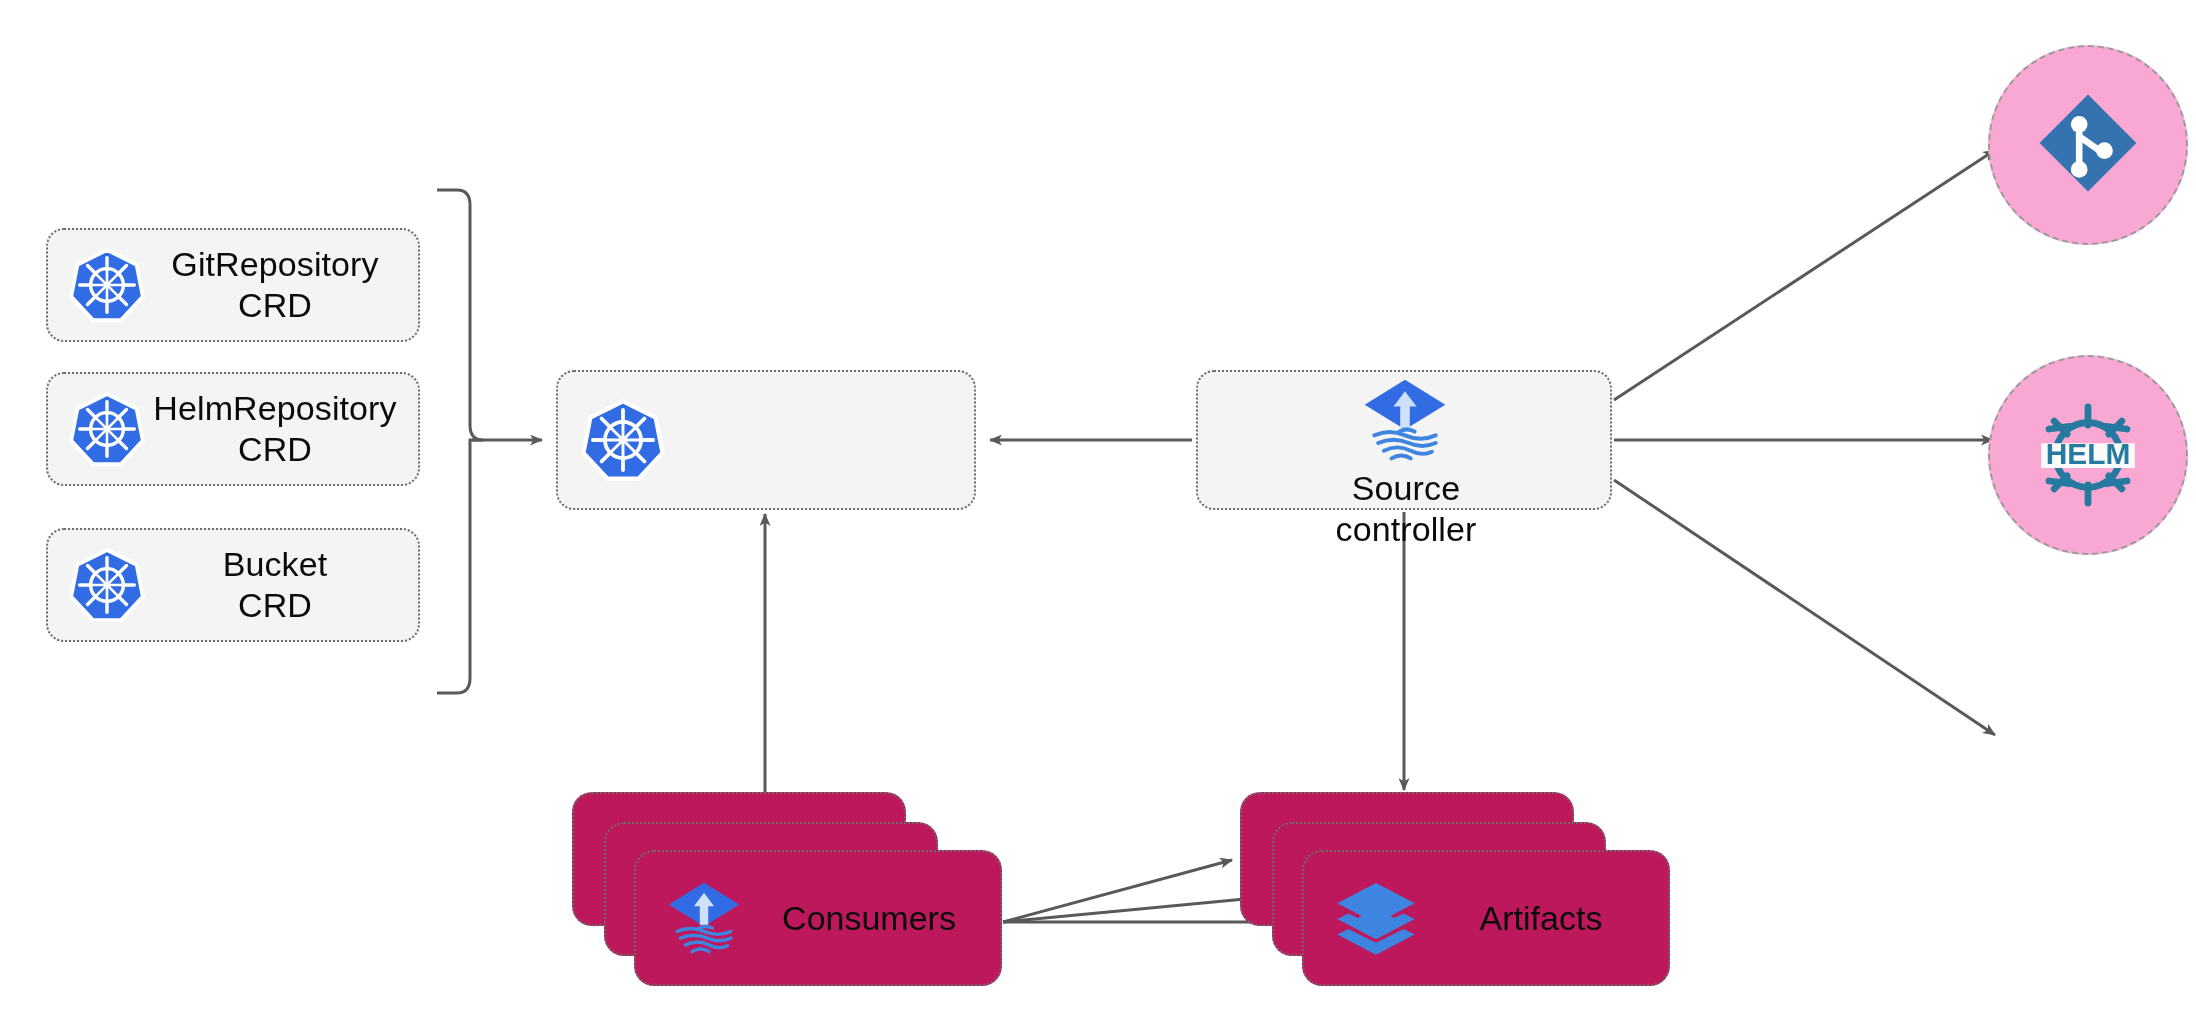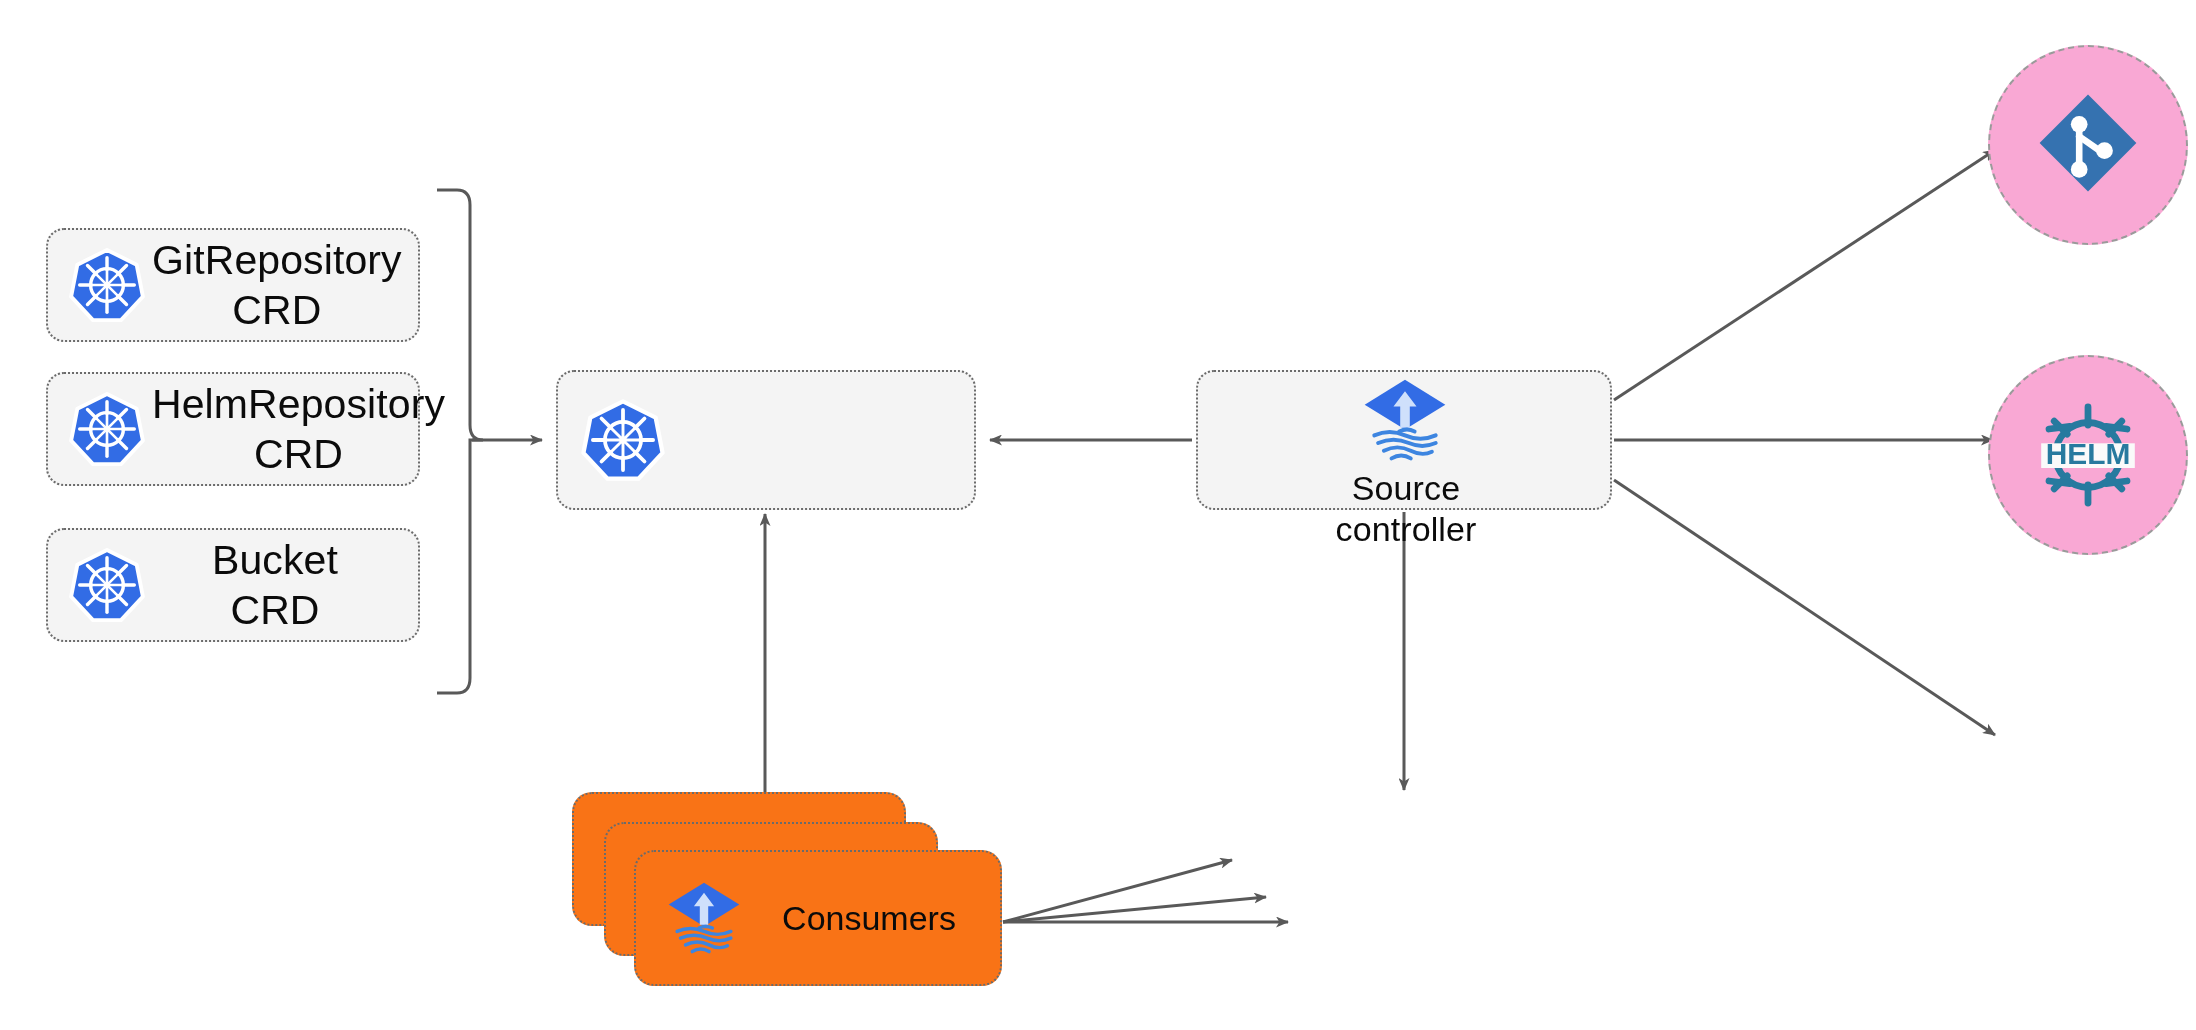--- a/index.html
+++ b/index.html
@@ -35,38 +35,38 @@
     font-size:31px;
     line-height:1.22;
     letter-spacing:.1px;
     white-space:pre-line;
     padding-right:6px;
   }
 
   
   .crd{width:374px;height:114px;padding:0 14px 0 20px;}
   .crd .ico{width:78px;height:78px;margin-right:6px;}
-  .crd .lbl{font-size:41px;}
+  .crd .lbl{font-size:34px;}
 
   
   #n-k8sapi{left:556px;top:370px;width:420px;height:140px;padding:0 18px 0 22px;}
   #n-k8sapi .ico{width:86px;height:86px;margin-right:10px;}
   #n-k8sapi .lbl{font-size:34px;text-align:left;padding-left:16px;}
 
   
   #n-source{left:1196px;top:370px;width:416px;height:140px;padding:0 18px 0 28px;flex-direction:column;}
   #n-source .ico{width:96px;height:96px;margin-right:8px;}
   #n-source .lbl{font-size:34px;}
 
   
   .stack{position:absolute;}
   .stack .card{
     position:absolute;
     box-sizing:border-box;
-    background:#f97316;
+    background:#be185d;
     border:2.6px dotted #6b6b6b;
     border-radius:20px;
   }
   .stack .front{
     display:flex;align-items:center;justify-content:flex-start;
     padding:0 16px 0 26px;
   }
   .stack .front .ico{flex:0 0 auto;display:flex;align-items:center;justify-content:center;}
   .stack .front .lbl{flex:1 1 auto;text-align:center;color:#0b0b0b;font-size:34px;}
 
@@ -277,20 +277,35 @@
             <path d="M28 82 Q42 75 56 82 Q68 88 78 83"></path>
             <path d="M36 90 Q46 84 56 90"></path>
             <path d="M44 62 Q52 58 60 62"></path>
           </g>
         </svg>
       </span>
       <span class="lbl">Consumers</span>
     </div>
   </div>
 
+  <div class="stack" style="left:1240px;top:792px;width:420px;height:200px;">
+    <div class="card" style="left:0;top:0;width:334px;height:134px;"></div>
+    <div class="card" style="left:32px;top:30px;width:334px;height:134px;"></div>
+    <div class="card front" style="left:62px;top:58px;width:368px;height:136px;">
+      <span class="ico" style="width:92px;height:92px;margin-right:8px;">
+        <svg viewBox="0 0 100 100" width="92" height="92">
+          <path d="M50 12 L92 34 L50 56 L8 34 Z" fill="#3d85e0"></path>
+          <path d="M50 40 L72 51 L50 62 L28 51 Z" fill="#3d85e0"></path>
+          <path d="M20 45 L34 52 L50 60 L66 52 L80 45 L92 51 L50 73 L8 51 Z" fill="#3d85e0"></path>
+          <path d="M20 62 L34 69 L50 77 L66 69 L80 62 L92 68 L50 90 L8 68 Z" fill="#3d85e0"></path>
+        </svg>
+      </span>
+      <span class="lbl">Artifacts</span>
+    </div>
+  </div>
 
   <div class="circ" style="left:1988px;top:45px;">
     <span>
       <svg viewBox="0 0 100 100" width="110" height="110">
         <path d="M50 6 L94 50 L50 94 L6 50 Z" fill="#3572b0"></path>
         <g stroke="#ffffff" stroke-width="6" fill="none" stroke-linecap="round">
           <line x1="42" y1="36" x2="42" y2="72"></line>
           <path d="M42 44 L62 58"></path>
         </g>
         <circle cx="42" cy="33" r="7.6" fill="#ffffff"></circle>

